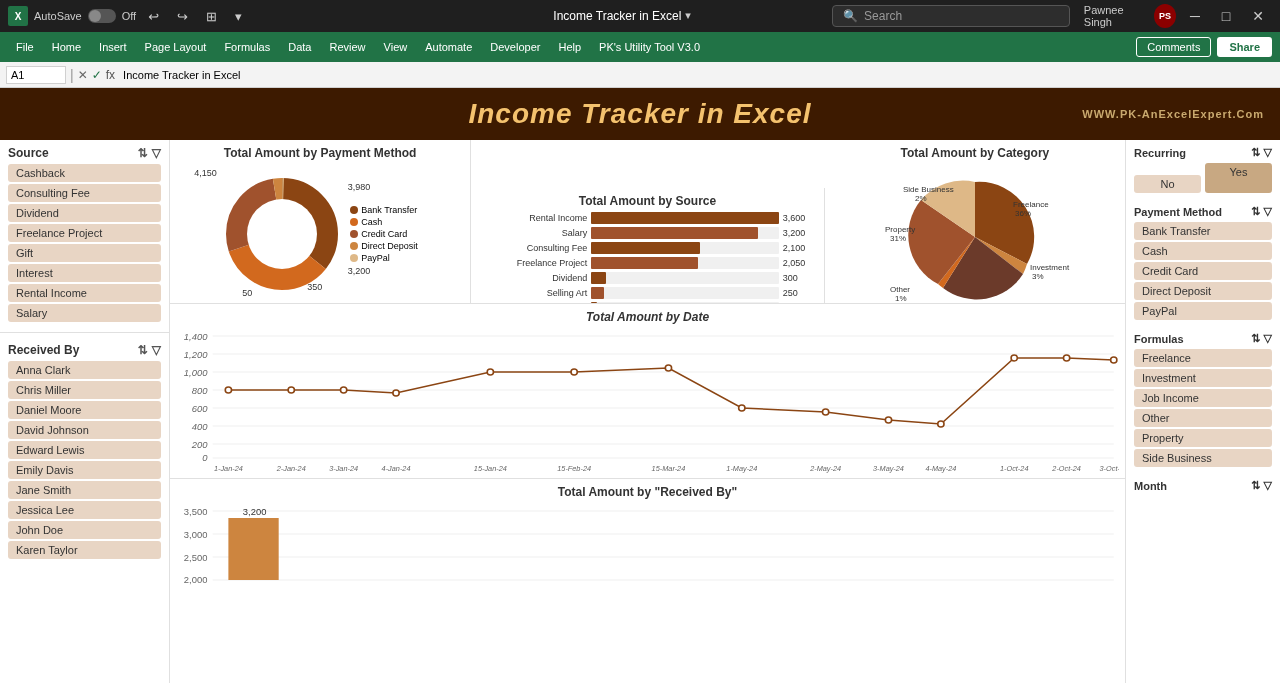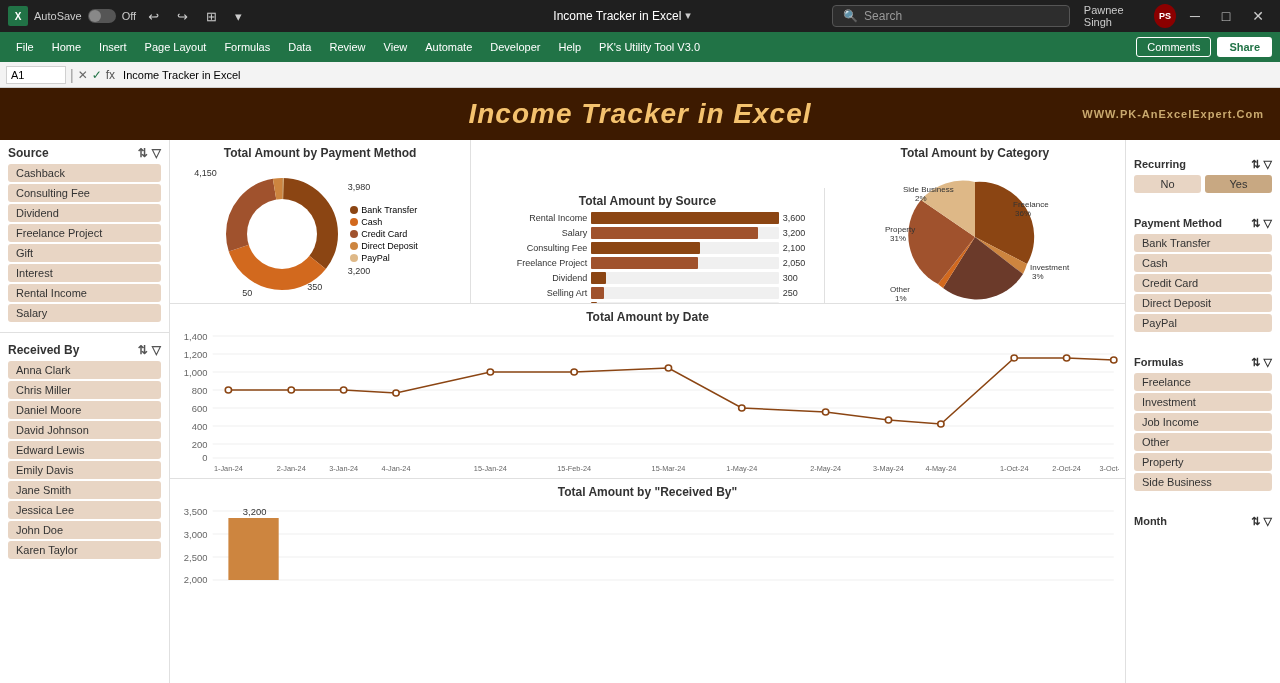--- a/index.html
+++ b/index.html
@@ -105,28 +105,28 @@
     .hbar-row { display: flex; align-items: center; gap: 4px; margin-bottom: 3px; }
     .hbar-label { width: 110px; font-size: 9px; text-align: right; color: #333; flex-shrink: 0; }
     .hbar-track { flex: 1; height: 12px; background: #f0f0f0; border-radius: 1px; position: relative; }
     .hbar-fill { height: 100%; border-radius: 1px; }
     .hbar-value { font-size: 9px; color: #333; width: 35px; flex-shrink: 0; }
 
     
     .pie-container { display: flex; align-items: center; justify-content: center; height: 145px; }
 
     
-    .line-chart-box { height: 175px; border-bottom: 1px solid #e0e0e0; padding: 6px; }
+    .line-chart-box { height: 175px; border-bottom: 1px solid #e0e0e0; padding: 6px; font-style: italic; }
 
     
     .bar-chart-box { height: 120px; padding: 6px; }
 
     
     .right-section { padding: 6px 8px; }
-    .right-header { display: flex; justify-content: space-between; font-weight: 600; font-size: 11px; color: #333; margin-bottom: 4px; margin-top: 12px; }
+    .right-header { display: flex; align-items: center; justify-content: space-between; font-weight: 600; font-size: 11px; color: #333; margin-bottom: 4px; }
     .right-items { display: flex; flex-direction: column; gap: 2px; }
     .right-item { background: #e8d5c4; border-radius: 3px; padding: 3px 8px; font-size: 11px; color: #333; cursor: pointer; }
     .right-item.active { background: #c8a882; }
 
     
     svg text { font-family: 'Segoe UI', Arial, sans-serif; }
   </style>
 </head>
 <body>
 
@@ -474,21 +474,21 @@
 
       <div class="right-section">
         <div class="right-header">
           <span>Recurring</span>
           <div style="display:flex;gap:3px;">
             <span style="font-size:11px;cursor:pointer;">⇅</span>
             <span style="font-size:11px;cursor:pointer;">▽</span>
           </div>
         </div>
         <div style="display:flex;gap:4px;">
-          <div class="right-item" style="flex:1;text-align:center;">No</div>
+          <div class="right-item" style="flex:1;text-align:center;margin-top:12px;">No</div>
           <div class="right-item active" style="flex:1;text-align:center;">Yes</div>
         </div>
       </div>
 
       <div class="right-section">
         <div class="right-header">
           <span>Payment Method</span>
           <div style="display:flex;gap:3px;">
             <span style="font-size:11px;cursor:pointer;">⇅</span>
             <span style="font-size:11px;cursor:pointer;">▽</span>

